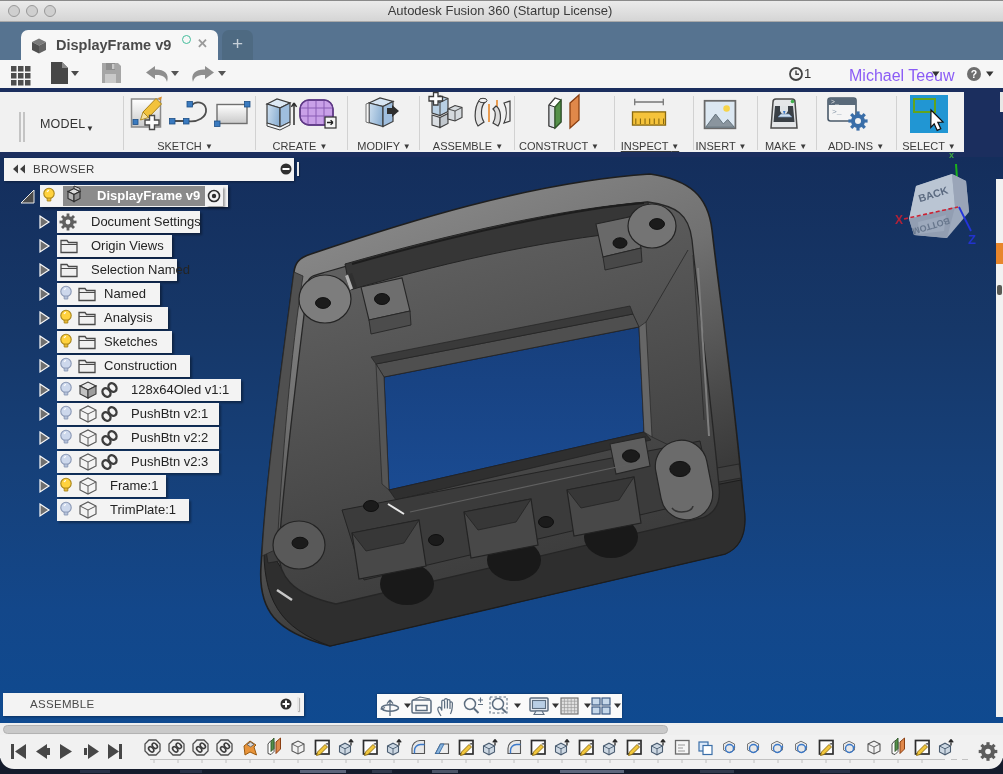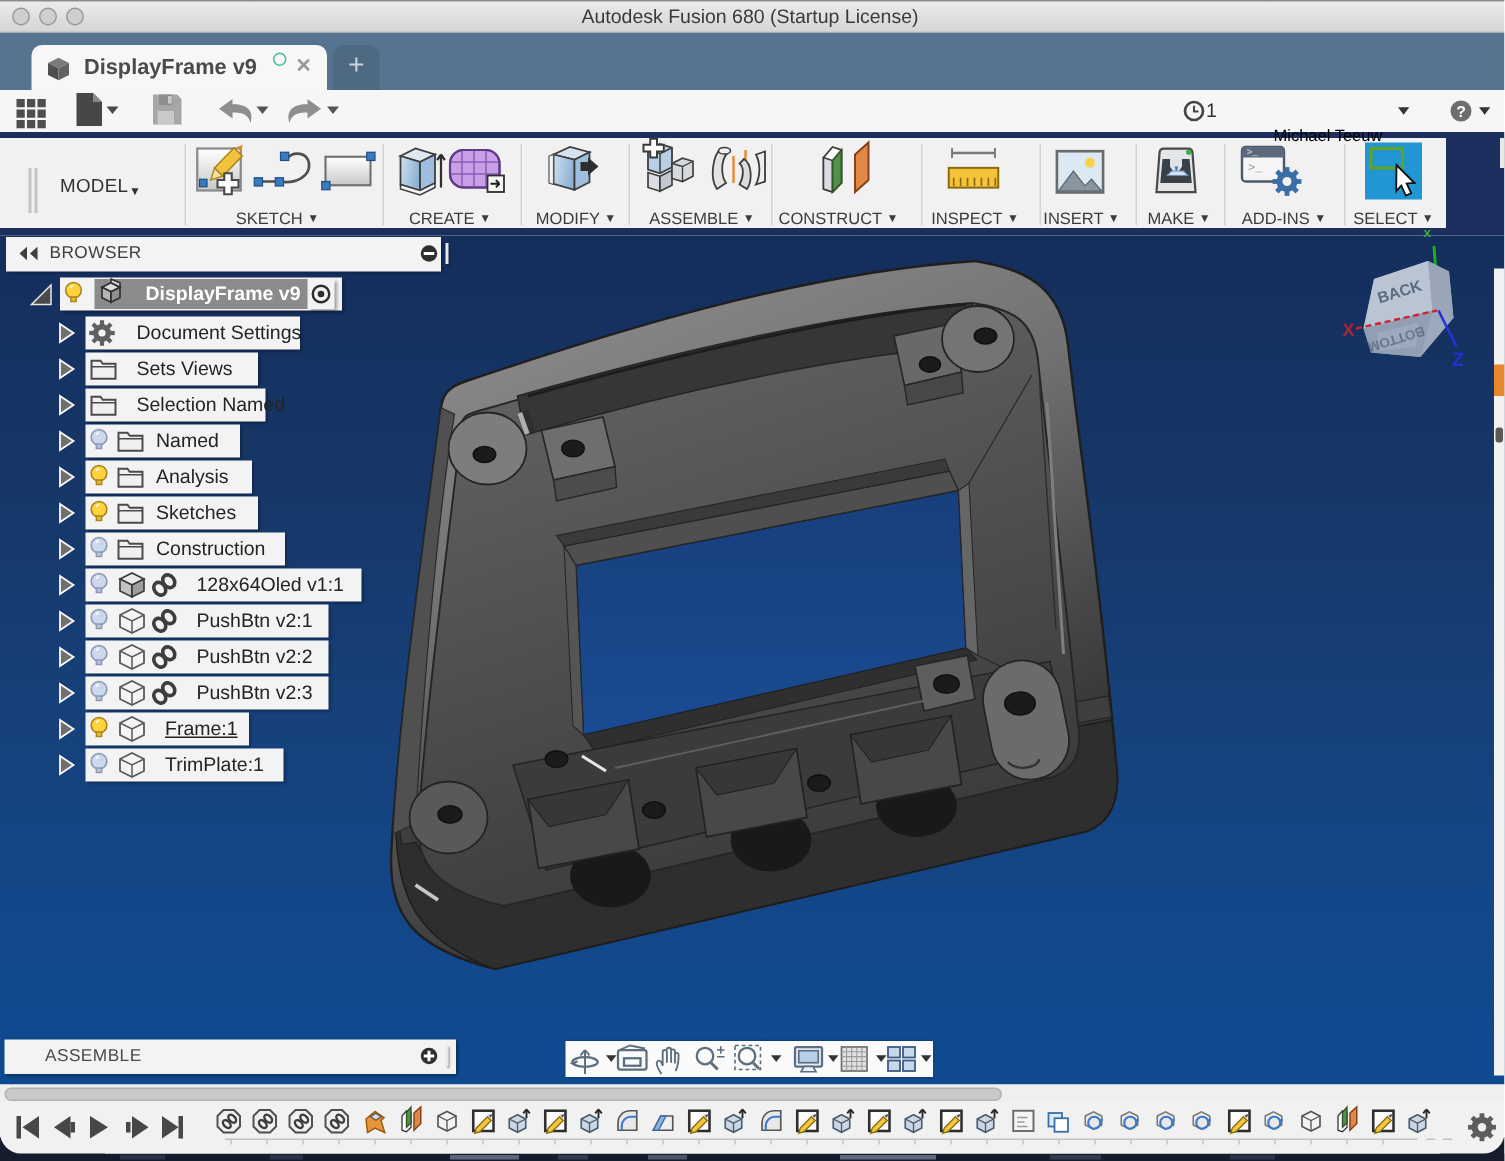--- a/index.html
+++ b/index.html
@@ -26,91 +26,91 @@
 <div style="position:absolute;left:300px;top:770px;width:46px;height:3px;background:#6e7890;opacity:.8;"></div>
 <div style="position:absolute;left:372px;top:770px;width:20px;height:3px;background:#3a4458;opacity:.8;"></div>
 <div style="position:absolute;left:432px;top:770px;width:26px;height:3px;background:#5a6478;opacity:.8;"></div>
 <div style="position:absolute;left:560px;top:770px;width:64px;height:3px;background:#707a92;opacity:.8;"></div>
 <div style="position:absolute;left:700px;top:770px;width:34px;height:3px;background:#3a4458;opacity:.8;"></div>
 <div style="position:absolute;left:820px;top:770px;width:30px;height:3px;background:#2e3850;opacity:.8;"></div>
 <div style="position:absolute;left:0px;top:735px;width:1003px;height:34px;background:#f1f1f1;border-radius:0 0 14px 14px;"></div>
 <div style="position:absolute;left:8px;top:5px;width:12px;height:12px;border-radius:50%;background:#cfcfcf;border:1px solid #999;box-sizing:border-box;"></div>
 <div style="position:absolute;left:26px;top:5px;width:12px;height:12px;border-radius:50%;background:#cfcfcf;border:1px solid #999;box-sizing:border-box;"></div>
 <div style="position:absolute;left:44px;top:5px;width:12px;height:12px;border-radius:50%;background:#cfcfcf;border:1px solid #999;box-sizing:border-box;"></div>
-<div style="position:absolute;left:0px;top:3px;white-space:nowrap;left:350px;width:300px;text-align:center;font-size:13px;color:#3a3a3a;">Autodesk Fusion 680 (Startup License)</div>
+<div style="position:absolute;left:0px;top:3px;white-space:nowrap;left:350px;width:300px;text-align:center;font-size:13px;color:#3a3a3a;">Autodesk Fusion 360 (Startup License)</div>
 <div style="position:absolute;left:21px;top:30px;width:197px;height:30px;background:#f7f7f7;border-radius:7px 7px 0 0;"></div>
 <div style="position:absolute;left:222px;top:30px;width:31px;height:30px;background:#4e6a82;border-radius:7px 7px 0 0;"></div>
 <div style="position:absolute;left:222px;top:33px;white-space:nowrap;width:31px;text-align:center;font-size:19px;color:#c6d0d9;font-weight:400;">+</div>
 <div style="position:absolute;left:56px;top:37px;white-space:nowrap;font-size:14.5px;font-weight:bold;color:#4a4a4a;">DisplayFrame v9</div>
 <svg style="position:absolute;left:29px;top:36px;" width="20" height="19" xmlns="http://www.w3.org/2000/svg">
     <path d="M3,6 l7,-3.5 7,3.5 -7,3.5 Z" fill="#7a7a7a"></path>
     <path d="M3,6 v8 l7,3.5 v-8 Z" fill="#4f4f4f"></path>
     <path d="M17,6 v8 l-7,3.5 v-8 Z" fill="#636363"></path>
   </svg>
 <div style="position:absolute;left:182px;top:35px;width:9px;height:9px;border-radius:50%;border:1.5px solid #44bd9c;box-sizing:border-box;"></div>
 <div style="position:absolute;left:197px;top:36px;white-space:nowrap;font-size:13px;color:#9a9a9a;font-weight:bold;">✕</div>
 <div style="position:absolute;left:804px;top:66px;white-space:nowrap;font-size:13px;color:#333;">1</div>
-<div style="position:absolute;left:849px;top:67px;white-space:nowrap;font-size:11px;color:#000000;margin-top:18px;">Michael Teeuw</div>
+<div style="position:absolute;left:849px;top:67px;white-space:nowrap;font-size:16px;color:#8b5cf6;">Michael Teeuw</div>
 <div style="position:absolute;left:966px;top:0px;white-space:nowrap;"></div>
 <div style="position:absolute;left:40px;top:117px;white-space:nowrap;font-size:12.5px;color:#333;letter-spacing:.2px;">MODEL</div>
 <div style="position:absolute;left:123px;top:96px;width:1px;height:54px;background:#d2d2d2;"></div>
 <div style="position:absolute;left:255px;top:96px;width:1px;height:54px;background:#d2d2d2;"></div>
 <div style="position:absolute;left:347px;top:96px;width:1px;height:54px;background:#d2d2d2;"></div>
 <div style="position:absolute;left:419px;top:96px;width:1px;height:54px;background:#d2d2d2;"></div>
 <div style="position:absolute;left:514px;top:96px;width:1px;height:54px;background:#d2d2d2;"></div>
 <div style="position:absolute;left:614px;top:96px;width:1px;height:54px;background:#d2d2d2;"></div>
 <div style="position:absolute;left:693px;top:96px;width:1px;height:54px;background:#d2d2d2;"></div>
 <div style="position:absolute;left:757px;top:96px;width:1px;height:54px;background:#d2d2d2;"></div>
 <div style="position:absolute;left:816px;top:96px;width:1px;height:54px;background:#d2d2d2;"></div>
 <div style="position:absolute;left:896px;top:96px;width:1px;height:54px;background:#d2d2d2;"></div>
 <div style="position:absolute;left:19px;top:112px;width:2px;height:30px;background:#c4c4c4;"></div>
 <div style="position:absolute;left:23px;top:112px;width:2px;height:30px;background:#c4c4c4;"></div>
 <div style="position:absolute;left:125px;top:140px;white-space:nowrap;width:120px;text-align:center;font-size:11px;color:#3b3b3b;">SKETCH <span style="font-size:8px;vertical-align:1px;">▼</span></div>
 <div style="position:absolute;left:240px;top:140px;white-space:nowrap;width:120px;text-align:center;font-size:11px;color:#3b3b3b;">CREATE <span style="font-size:8px;vertical-align:1px;">▼</span></div>
 <div style="position:absolute;left:324px;top:140px;white-space:nowrap;width:120px;text-align:center;font-size:11px;color:#3b3b3b;">MODIFY <span style="font-size:8px;vertical-align:1px;">▼</span></div>
 <div style="position:absolute;left:408px;top:140px;white-space:nowrap;width:120px;text-align:center;font-size:11px;color:#3b3b3b;">ASSEMBLE <span style="font-size:8px;vertical-align:1px;">▼</span></div>
 <div style="position:absolute;left:501px;top:140px;white-space:nowrap;width:116px;text-align:center;font-size:11px;color:#3b3b3b;">CONSTRUCT <span style="font-size:8px;vertical-align:1px;">▼</span></div>
-<div style="position:absolute;left:590px;top:140px;white-space:nowrap;width:120px;text-align:center;font-size:11px;color:#3b3b3b;">INSPECT <span style="font-size:8px;vertical-align:1px;">▼</span></div>
+<div style="position:absolute;left:590px;top:140px;white-space:nowrap;width:120px;text-align:center;font-size:11px;color:#3b3b3b;text-decoration:underline;">INSPECT <span style="font-size:8px;vertical-align:1px;">▼</span></div>
 <div style="position:absolute;left:661px;top:140px;white-space:nowrap;width:120px;text-align:center;font-size:11px;color:#3b3b3b;">INSERT <span style="font-size:8px;vertical-align:1px;">▼</span></div>
 <div style="position:absolute;left:726px;top:140px;white-space:nowrap;width:120px;text-align:center;font-size:11px;color:#3b3b3b;">MAKE <span style="font-size:8px;vertical-align:1px;">▼</span></div>
 <div style="position:absolute;left:796px;top:140px;white-space:nowrap;width:120px;text-align:center;font-size:11px;color:#3b3b3b;">ADD-INS <span style="font-size:8px;vertical-align:1px;">▼</span></div>
 <div style="position:absolute;left:869px;top:140px;white-space:nowrap;width:120px;text-align:center;font-size:11px;color:#3b3b3b;">SELECT <span style="font-size:8px;vertical-align:1px;">▼</span></div>
 <div style="position:absolute;left:36px;top:117px;white-space:nowrap;"></div>
 <div style="position:absolute;left:86px;top:117px;white-space:nowrap;color:#333;"><span style="font-size:8px;">▼</span></div>
 <div style="position:absolute;left:4px;top:158px;width:290px;height:23px;background:#f3f3f3;box-shadow:1px 1px 2px rgba(0,0,0,.35);"></div>
 <div style="position:absolute;left:33px;top:163px;white-space:nowrap;font-size:11.5px;color:#3d3d3d;letter-spacing:.3px;">BROWSER</div>
 <div style="position:absolute;left:297px;top:162px;width:2px;height:14px;background:#e8e8e8;box-shadow:1px 1px 1px rgba(0,0,0,.3);"></div>
 <div style="position:absolute;left:40px;top:185px;width:188px;height:22px;background:#f3f3f3;box-shadow:1.5px 1.5px 2px rgba(0,0,0,.35);"></div>
 <div style="position:absolute;left:63px;top:186px;width:142px;height:20px;background:#8b8b8b;"></div>
 <div style="position:absolute;left:97px;top:188px;white-space:nowrap;font-size:13px;font-weight:bold;color:#fff;">DisplayFrame v9</div>
 <div style="position:absolute;left:206px;top:186px;width:17px;height:20px;background:#f3f3f3;box-shadow:1.5px 1.5px 2px rgba(0,0,0,.35);"></div>
 <div style="position:absolute;left:57px;top:211px;width:143px;height:22px;background:#f3f3f3;box-shadow:1.5px 1.5px 2px rgba(0,0,0,.35);"></div>
 <div style="position:absolute;left:91px;top:214px;white-space:nowrap;font-size:13px;color:#242424;">Document Settings</div>
 <div style="position:absolute;left:57px;top:235px;width:115px;height:22px;background:#f3f3f3;box-shadow:1.5px 1.5px 2px rgba(0,0,0,.35);"></div>
-<div style="position:absolute;left:91px;top:238px;white-space:nowrap;font-size:13px;color:#242424;">Sets Views</div>
+<div style="position:absolute;left:91px;top:238px;white-space:nowrap;font-size:13px;color:#242424;">Origin Views</div>
 <div style="position:absolute;left:57px;top:259px;width:120px;height:22px;background:#f3f3f3;box-shadow:1.5px 1.5px 2px rgba(0,0,0,.35);"></div>
 <div style="position:absolute;left:91px;top:262px;white-space:nowrap;font-size:13px;color:#242424;">Selection Named</div>
 <div style="position:absolute;left:57px;top:283px;width:103px;height:22px;background:#f3f3f3;box-shadow:1.5px 1.5px 2px rgba(0,0,0,.35);"></div>
 <div style="position:absolute;left:104px;top:286px;white-space:nowrap;font-size:13px;color:#242424;">Named</div>
 <div style="position:absolute;left:57px;top:307px;width:111px;height:22px;background:#f3f3f3;box-shadow:1.5px 1.5px 2px rgba(0,0,0,.35);"></div>
 <div style="position:absolute;left:104px;top:310px;white-space:nowrap;font-size:13px;color:#242424;">Analysis</div>
 <div style="position:absolute;left:57px;top:331px;width:115px;height:22px;background:#f3f3f3;box-shadow:1.5px 1.5px 2px rgba(0,0,0,.35);"></div>
 <div style="position:absolute;left:104px;top:334px;white-space:nowrap;font-size:13px;color:#242424;">Sketches</div>
 <div style="position:absolute;left:57px;top:355px;width:133px;height:22px;background:#f3f3f3;box-shadow:1.5px 1.5px 2px rgba(0,0,0,.35);"></div>
 <div style="position:absolute;left:104px;top:358px;white-space:nowrap;font-size:13px;color:#242424;">Construction</div>
 <div style="position:absolute;left:57px;top:379px;width:184px;height:22px;background:#f3f3f3;box-shadow:1.5px 1.5px 2px rgba(0,0,0,.35);"></div>
 <div style="position:absolute;left:131px;top:382px;white-space:nowrap;font-size:13px;color:#242424;">128x64Oled v1:1</div>
 <div style="position:absolute;left:57px;top:403px;width:162px;height:22px;background:#f3f3f3;box-shadow:1.5px 1.5px 2px rgba(0,0,0,.35);"></div>
 <div style="position:absolute;left:131px;top:406px;white-space:nowrap;font-size:13px;color:#242424;">PushBtn v2:1</div>
 <div style="position:absolute;left:57px;top:427px;width:162px;height:22px;background:#f3f3f3;box-shadow:1.5px 1.5px 2px rgba(0,0,0,.35);"></div>
 <div style="position:absolute;left:131px;top:430px;white-space:nowrap;font-size:13px;color:#242424;">PushBtn v2:2</div>
 <div style="position:absolute;left:57px;top:451px;width:162px;height:22px;background:#f3f3f3;box-shadow:1.5px 1.5px 2px rgba(0,0,0,.35);"></div>
 <div style="position:absolute;left:131px;top:454px;white-space:nowrap;font-size:13px;color:#242424;">PushBtn v2:3</div>
 <div style="position:absolute;left:57px;top:475px;width:109px;height:22px;background:#f3f3f3;box-shadow:1.5px 1.5px 2px rgba(0,0,0,.35);"></div>
-<div style="position:absolute;left:110px;top:478px;white-space:nowrap;font-size:13px;color:#242424;text-decoration:underline;">Frame:1</div>
+<div style="position:absolute;left:110px;top:478px;white-space:nowrap;font-size:13px;color:#242424;">Frame:1</div>
 <div style="position:absolute;left:57px;top:499px;width:132px;height:22px;background:#f3f3f3;box-shadow:1.5px 1.5px 2px rgba(0,0,0,.35);"></div>
 <div style="position:absolute;left:110px;top:502px;white-space:nowrap;font-size:13px;color:#242424;">TrimPlate:1</div>
 <div style="position:absolute;left:3px;top:693px;width:301px;height:23px;background:#f3f3f3;box-shadow:1px 1px 2px rgba(0,0,0,.35);"></div>
 <div style="position:absolute;left:30px;top:698px;white-space:nowrap;font-size:11.5px;color:#4a4a4a;letter-spacing:.3px;">ASSEMBLE</div>
 <div style="position:absolute;left:297px;top:697px;width:2px;height:14px;background:#e8e8e8;box-shadow:1px 1px 1px rgba(0,0,0,.3);"></div>
 <div style="position:absolute;left:377px;top:694px;width:245px;height:24px;background:#fafafa;box-shadow:0 0 2px rgba(0,0,0,.4);"></div>
 <svg width="1003" height="774" viewBox="0 0 1003 774" style="position:absolute;left:0;top:0;" xmlns="http://www.w3.org/2000/svg">
     <g>
       <rect x="11" y="66" width="5.5" height="5.5" fill="#4e4e4e"></rect>
       <rect x="18" y="66" width="5.5" height="5.5" fill="#4e4e4e"></rect>

